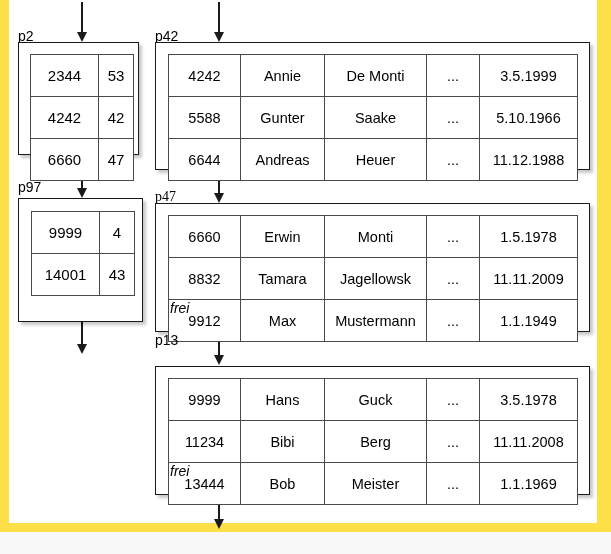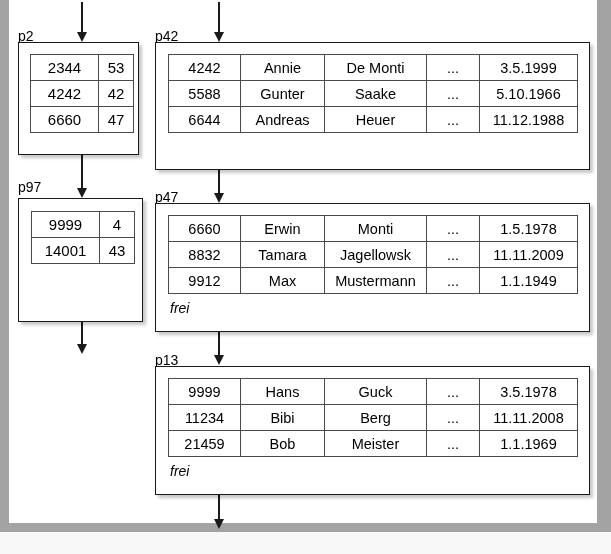--- a/index.html
+++ b/index.html
@@ -6,21 +6,21 @@
     margin: 0;
     padding: 0;
     background: #f8f8f8;
   }
   #canvas {
     position: relative;
     width: 611px;
     height: 532px;
     overflow: hidden;
     font-family: "Liberation Sans", sans-serif;
-    background: #a3a3a3;
+    background: #fde047;
   }
   #page {
     position: absolute;
     left: 9px;
     top: 0px;
     width: 588px;
     height: 523px;
     background: #ffffff;
   }
   
@@ -45,21 +45,21 @@
     border-collapse: collapse;
     table-layout: fixed;
     background: #fff;
   }
   .tbl td {
     border: 1.3px solid #4a4a4a;
     text-align: center;
     vertical-align: middle;
     font-size: 14.5px;
     color: #000;
-    padding: 0;
+    padding: 8px;
     height: 25px;
     font-family: "Liberation Sans", sans-serif;
   }
   .tbl.dir td { height: 25px; font-size: 15px; }
   .frei {
     position: absolute;
     font-style: italic;
     font-size: 14px;
     color: #000;
     font-family: "Liberation Sans", sans-serif;
@@ -196,21 +196,21 @@
           <td>4</td>
         </tr>
         <tr>
           <td>14001</td>
           <td>43</td>
         </tr>
       </tbody>
     </table>
   </div>
 
-  <div class="page-label" style="left:155px; top:189px;">p47</div>
+  <div class="page-label" style="left:155px; top:189px;font-family:Liberation Serif, serif;">p47</div>
   <div class="page-box" style="left:155px; top:203px; width:435px; height:129px;">
     <table class="tbl" style="left:12px; top:11px; width:409px;">
       <colgroup>
         <col style="width:72px">
           <col style="width:84px">
           <col style="width:102px">
         <col style="width:53px">
           <col style="width:98px">
       </colgroup>
       <tbody>
@@ -233,21 +233,21 @@
           <td>Max</td>
           <td>Mustermann</td>
           <td>...</td>
           <td>1.1.1949</td>
         </tr>
       </tbody>
     </table>
     <div class="frei" style="left:14px; top:96px;">frei</div>
   </div>
 
-  <div class="page-label" style="left:155px; top:352px;">p13</div>
+  <div class="page-label" style="left:155px; top:332px;">p13</div>
   <div class="page-box" style="left:155px; top:366px; width:435px; height:129px;">
     <table class="tbl" style="left:12px; top:11px; width:409px;">
       <colgroup>
         <col style="width:72px">
           <col style="width:84px">
           <col style="width:102px">
         <col style="width:53px">
           <col style="width:98px">
       </colgroup>
       <tbody>
@@ -259,21 +259,21 @@
           <td>3.5.1978</td>
         </tr>
         <tr>
           <td>11234</td>
           <td>Bibi</td>
           <td>Berg</td>
           <td>...</td>
           <td>11.11.2008</td>
         </tr>
         <tr>
-          <td>21459</td>
+          <td>13444</td>
           <td>Bob</td>
           <td>Meister</td>
           <td>...</td>
           <td>1.1.1969</td>
         </tr>
       </tbody>
     </table>
     <div class="frei" style="left:14px; top:96px;">frei</div>
   </div>
 

